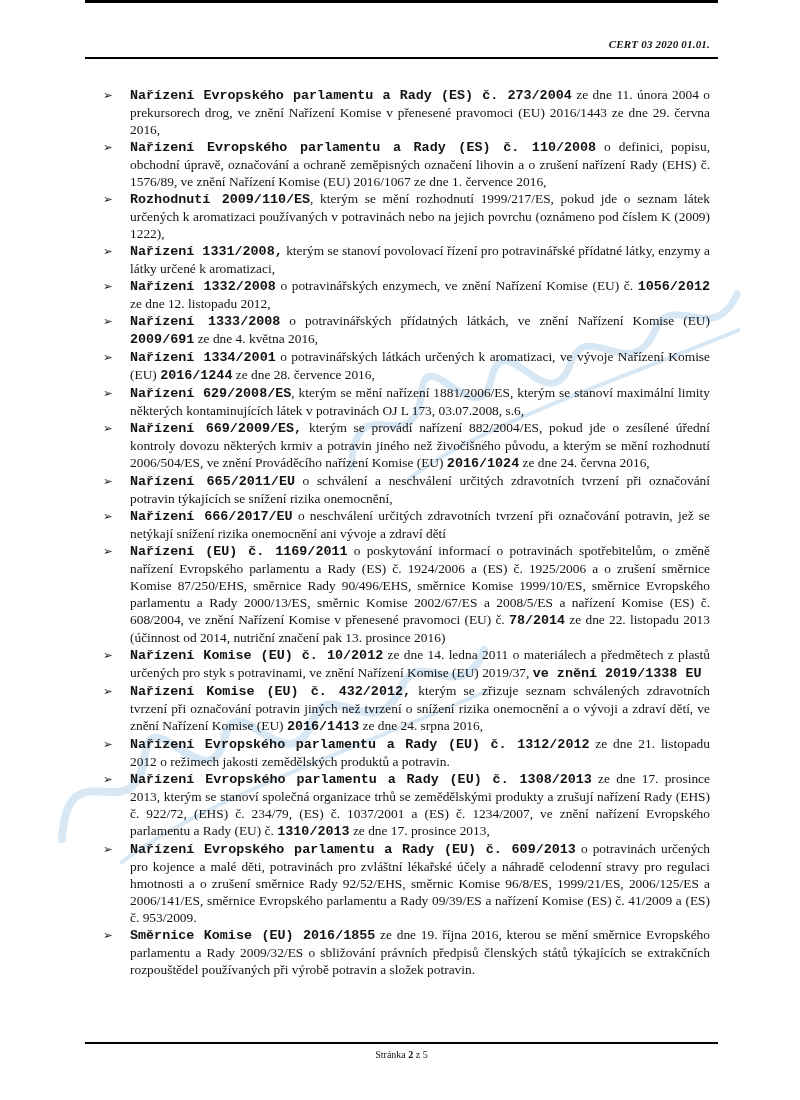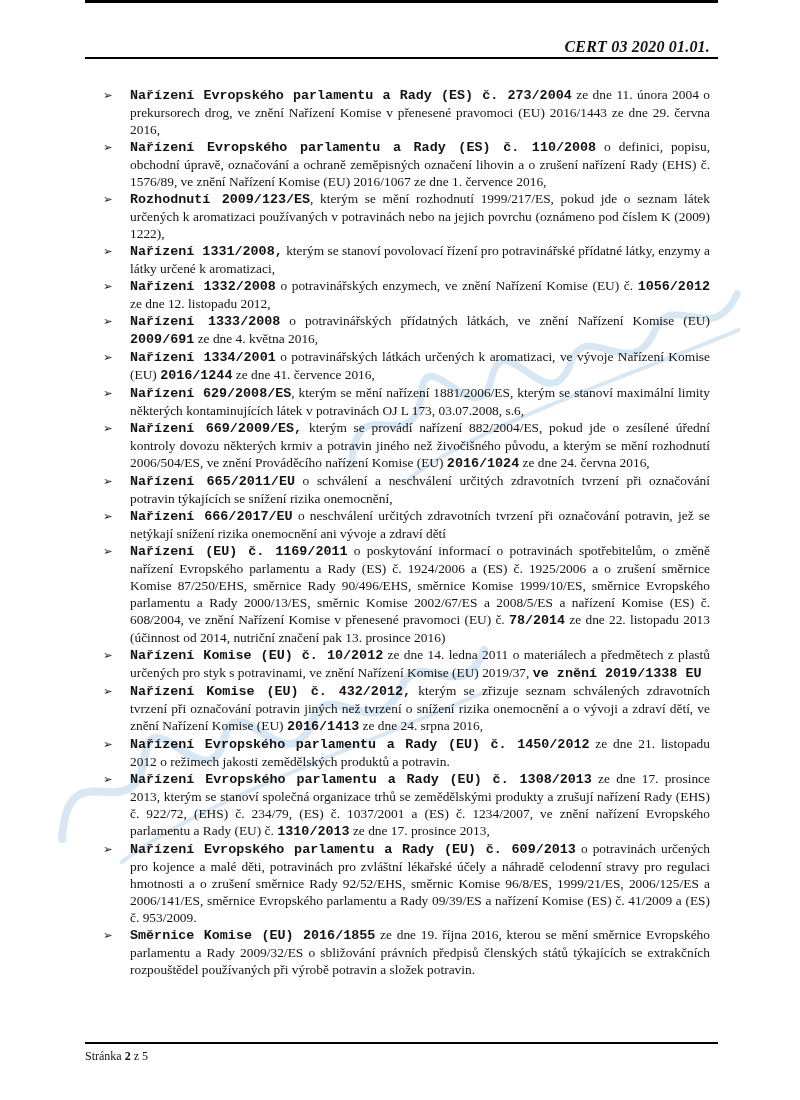--- a/index.html
+++ b/index.html
@@ -2,24 +2,24 @@
 <html><head>
 <meta charset="utf-8">
 <style>
   html,body { margin:0; padding:0; background:#ffffff; }
   .doc {
     position:relative; width:800px; height:1100px; background:#ffffff;
     font-family:"Liberation Serif", serif; color:#131313; overflow:hidden;
   }
   .top-border   { position:absolute; left:85px; top:0;       width:633px; height:3px;   background:#000; }
   .header-text  { position:absolute; left:85px; top:38px;    width:625px; text-align:right;
-                  font-style:italic; font-weight:bold; font-size:16px; letter-spacing:.2px; }
+                  font-style:italic; font-weight:bold; font-size:11px; letter-spacing:.2px; }
   .header-rule  { position:absolute; left:85px; top:57px;    width:633px; height:2px;   background:#000; }
   .footer-rule  { position:absolute; left:85px; top:1042px;  width:633px; height:2px;   background:#000; }
-  .footer-text  { position:absolute; left:85px; top:1049px;  width:633px; text-align:left; font-size:12px; }
+  .footer-text  { position:absolute; left:85px; top:1049px;  width:633px; text-align:center; font-size:10px; }
   .footer-text .pg { font-weight:bold; }
   .content {
     position:absolute; left:130px; top:86px; width:580px;
   }
   .item {
     position:relative; text-align:justify; font-size:13.4px; line-height:17px; margin:0;
   }
   .item .bullet {
     position:absolute; left:-27px; top:1px; font-size:11.5px; line-height:17px;
   }
@@ -41,33 +41,33 @@
   </svg>
 
   <div class="top-border"></div>
 
   <div class="header-text">CERT 03 2020 01.01.</div>
   <div class="header-rule"></div>
 
   <div class="content">
       <div class="item"><span class="bullet">➢</span><span class="seg bold">Nařízení Evropského parlamentu a Rady (ES) č. 273/2004</span><span class="seg"> ze dne 11. února 2004 o prekursorech drog, ve znění Nařízení Komise v přenesené pravomoci (EU) 2016/1443 ze dne 29. června 2016,</span></div>
       <div class="item"><span class="bullet">➢</span><span class="seg bold">Nařízení Evropského parlamentu a Rady (ES) č. 110/2008</span><span class="seg"> o definici, popisu, obchodní úpravě, označování a ochraně zeměpisných označení lihovin a o zrušení nařízení Rady (EHS) č. 1576/89, ve znění Nařízení Komise (EU) 2016/1067 ze dne 1. července 2016,</span></div>
-      <div class="item"><span class="bullet">➢</span><span class="seg bold">Rozhodnutí 2009/123/ES</span><span class="seg">, kterým se mění rozhodnutí 1999/217/ES, pokud jde o seznam látek určených k aromatizaci používaných v potravinách nebo na jejich povrchu (oznámeno pod číslem K (2009) 1222),</span></div>
+      <div class="item"><span class="bullet">➢</span><span class="seg bold">Rozhodnutí 2009/110/ES</span><span class="seg">, kterým se mění rozhodnutí 1999/217/ES, pokud jde o seznam látek určených k aromatizaci používaných v potravinách nebo na jejich povrchu (oznámeno pod číslem K (2009) 1222),</span></div>
       <div class="item"><span class="bullet">➢</span><span class="seg bold">Nařízení 1331/2008,</span><span class="seg"> kterým se stanoví povolovací řízení pro potravinářské přídatné látky, enzymy a látky určené k aromatizaci,</span></div>
       <div class="item"><span class="bullet">➢</span><span class="seg bold">Nařízení 1332/2008</span><span class="seg"> o potravinářských enzymech, ve znění Nařízení Komise (EU) č. </span><span class="seg bold">1056/2012</span><span class="seg"> ze dne 12. listopadu 2012,</span></div>
       <div class="item"><span class="bullet">➢</span><span class="seg bold">Nařízení 1333/2008</span><span class="seg"> o potravinářských přídatných látkách, ve znění Nařízení Komise (EU) </span><span class="seg bold">2009/691</span><span class="seg"> ze dne 4. května 2016,</span></div>
-      <div class="item"><span class="bullet">➢</span><span class="seg bold">Nařízení 1334/2001</span><span class="seg"> o potravinářských látkách určených k aromatizaci, ve vývoje Nařízení Komise (EU) </span><span class="seg bold">2016/1244</span><span class="seg"> ze dne 41. července 2016,</span></div>
+      <div class="item"><span class="bullet">➢</span><span class="seg bold">Nařízení 1334/2001</span><span class="seg"> o potravinářských látkách určených k aromatizaci, ve vývoje Nařízení Komise (EU) </span><span class="seg bold">2016/1244</span><span class="seg"> ze dne 28. července 2016,</span></div>
       <div class="item"><span class="bullet">➢</span><span class="seg bold">Nařízení 629/2008/ES</span><span class="seg">, kterým se mění nařízení 1881/2006/ES, kterým se stanoví maximální limity některých kontaminujících látek v potravinách OJ L 173, 03.07.2008, s.6,</span></div>
       <div class="item"><span class="bullet">➢</span><span class="seg bold">Nařízení 669/2009/ES,</span><span class="seg"> kterým se provádí nařízení 882/2004/ES, pokud jde o zesílené úřední kontroly dovozu některých krmiv a potravin jiného než živočišného původu, a kterým se mění rozhodnutí 2006/504/ES, ve znění Prováděcího nařízení Komise (EU) </span><span class="seg bold">2016/1024</span><span class="seg"> ze dne 24. června 2016,</span></div>
       <div class="item"><span class="bullet">➢</span><span class="seg bold">Nařízení 665/2011/EU</span><span class="seg"> o schválení a neschválení určitých zdravotních tvrzení při označování potravin týkajících se snížení rizika onemocnění,</span></div>
       <div class="item"><span class="bullet">➢</span><span class="seg bold">Nařízení 666/2017/EU</span><span class="seg"> o neschválení určitých zdravotních tvrzení při označování potravin, jež se netýkají snížení rizika onemocnění ani vývoje a zdraví dětí</span></div>
       <div class="item"><span class="bullet">➢</span><span class="seg bold">Nařízení (EU) č. 1169/2011</span><span class="seg"> o poskytování informací o potravinách spotřebitelům, o změně nařízení Evropského parlamentu a Rady (ES) č. 1924/2006 a (ES) č. 1925/2006 a o zrušení směrnice Komise 87/250/EHS, směrnice Rady 90/496/EHS, směrnice Komise 1999/10/ES, směrnice Evropského parlamentu a Rady 2000/13/ES, směrnic Komise 2002/67/ES a 2008/5/ES a nařízení Komise (ES) č. 608/2004, ve znění Nařízení Komise v přenesené pravomoci (EU) č. </span><span class="seg bold">78/2014</span><span class="seg"> ze dne 22. listopadu 2013 (účinnost od 2014, nutriční značení pak 13. prosince 2016)</span></div>
       <div class="item"><span class="bullet">➢</span><span class="seg bold">Nařízení Komise (EU) č. 10/2012</span><span class="seg"> ze dne 14. ledna 2011 o materiálech a předmětech z plastů určených pro styk s potravinami, ve znění Nařízení Komise (EU) 2019/37, </span><span class="seg bold">ve znění 2019/1338 EU</span></div>
       <div class="item"><span class="bullet">➢</span><span class="seg bold">Nařízení Komise (EU) č. 432/2012,</span><span class="seg"> kterým se zřizuje seznam schválených zdravotních tvrzení při označování potravin jiných než tvrzení o snížení rizika onemocnění a o vývoji a zdraví dětí, ve znění Nařízení Komise (EU) </span><span class="seg bold">2016/1413</span><span class="seg"> ze dne 24. srpna 2016,</span></div>
-      <div class="item"><span class="bullet">➢</span><span class="seg bold">Nařízení Evropského parlamentu a Rady (EU) č. 1450/2012</span><span class="seg"> ze dne 21. listopadu 2012 o režimech jakosti zemědělských produktů a potravin.</span></div>
+      <div class="item"><span class="bullet">➢</span><span class="seg bold">Nařízení Evropského parlamentu a Rady (EU) č. 1312/2012</span><span class="seg"> ze dne 21. listopadu 2012 o režimech jakosti zemědělských produktů a potravin.</span></div>
       <div class="item"><span class="bullet">➢</span><span class="seg bold">Nařízení Evropského parlamentu a Rady (EU) č. 1308/2013</span><span class="seg"> ze dne 17. prosince 2013, kterým se stanoví společná organizace trhů se zemědělskými produkty a zrušují nařízení Rady (EHS) č. 922/72, (EHS) č. 234/79, (ES) č. 1037/2001 a (ES) č. 1234/2007, ve znění nařízení Evropského parlamentu a Rady (EU) č. </span><span class="seg bold">1310/2013</span><span class="seg"> ze dne 17. prosince 2013,</span></div>
       <div class="item"><span class="bullet">➢</span><span class="seg bold">Nařízení Evropského parlamentu a Rady (EU) č. 609/2013</span><span class="seg"> o potravinách určených pro kojence a malé děti, potravinách pro zvláštní lékařské účely a náhradě celodenní stravy pro regulaci hmotnosti a o zrušení směrnice Rady 92/52/EHS, směrnic Komise 96/8/ES, 1999/21/ES, 2006/125/ES a 2006/141/ES, směrnice Evropského parlamentu a Rady 09/39/ES a nařízení Komise (ES) č. 41/2009 a (ES) č. 953/2009.</span></div>
       <div class="item"><span class="bullet">➢</span><span class="seg bold">Směrnice Komise (EU) 2016/1855</span><span class="seg"> ze dne 19. října 2016, kterou se mění směrnice Evropského parlamentu a Rady 2009/32/ES o sbližování právních předpisů členských států týkajících se extrakčních rozpouštědel používaných při výrobě potravin a složek potravin.</span></div>
     </div>
 
   <div class="footer-rule"></div>
   <div class="footer-text">
     <span>Stránka</span>
     <span class="pg">2</span>
     <span>z 5</span>

